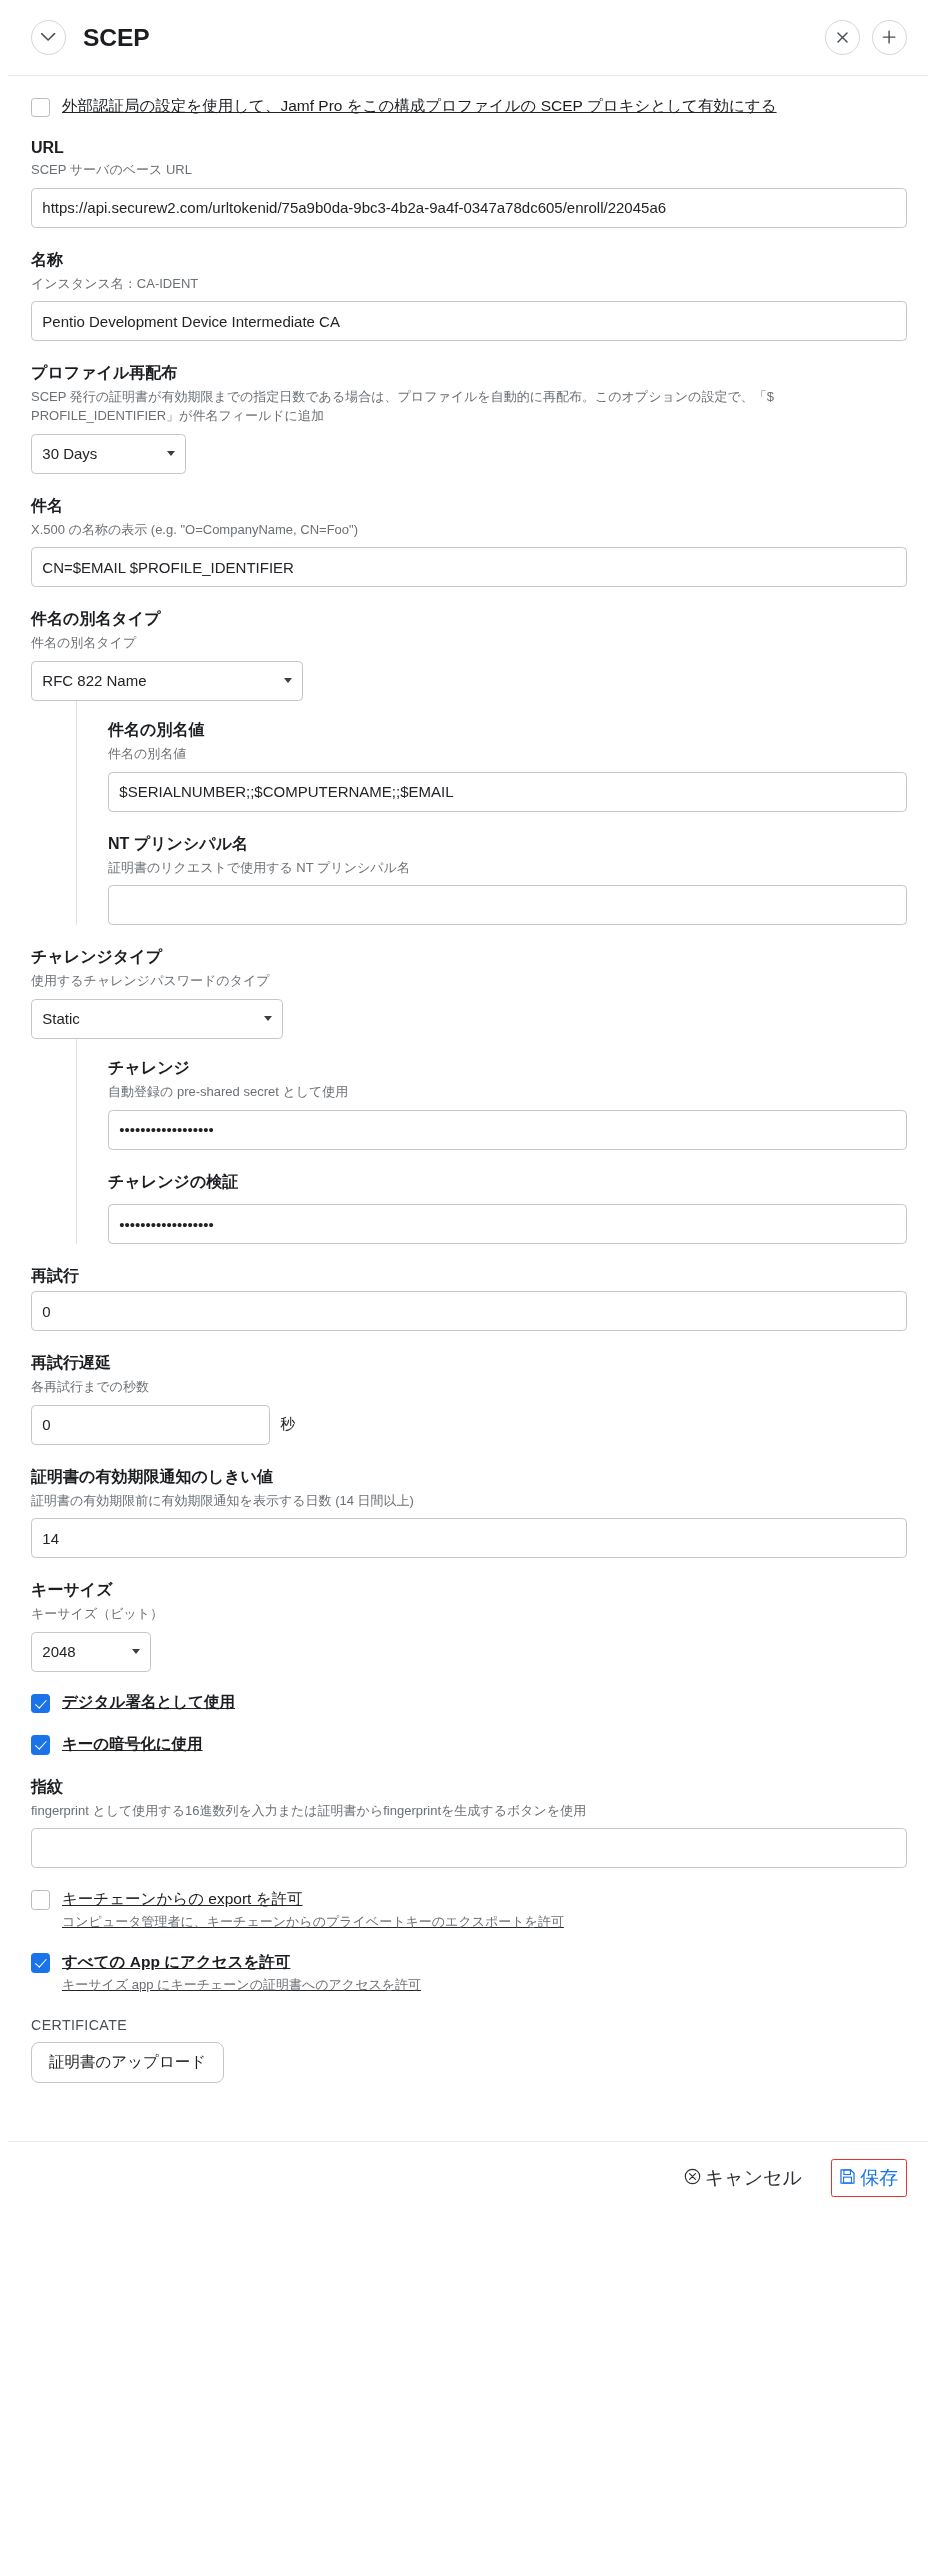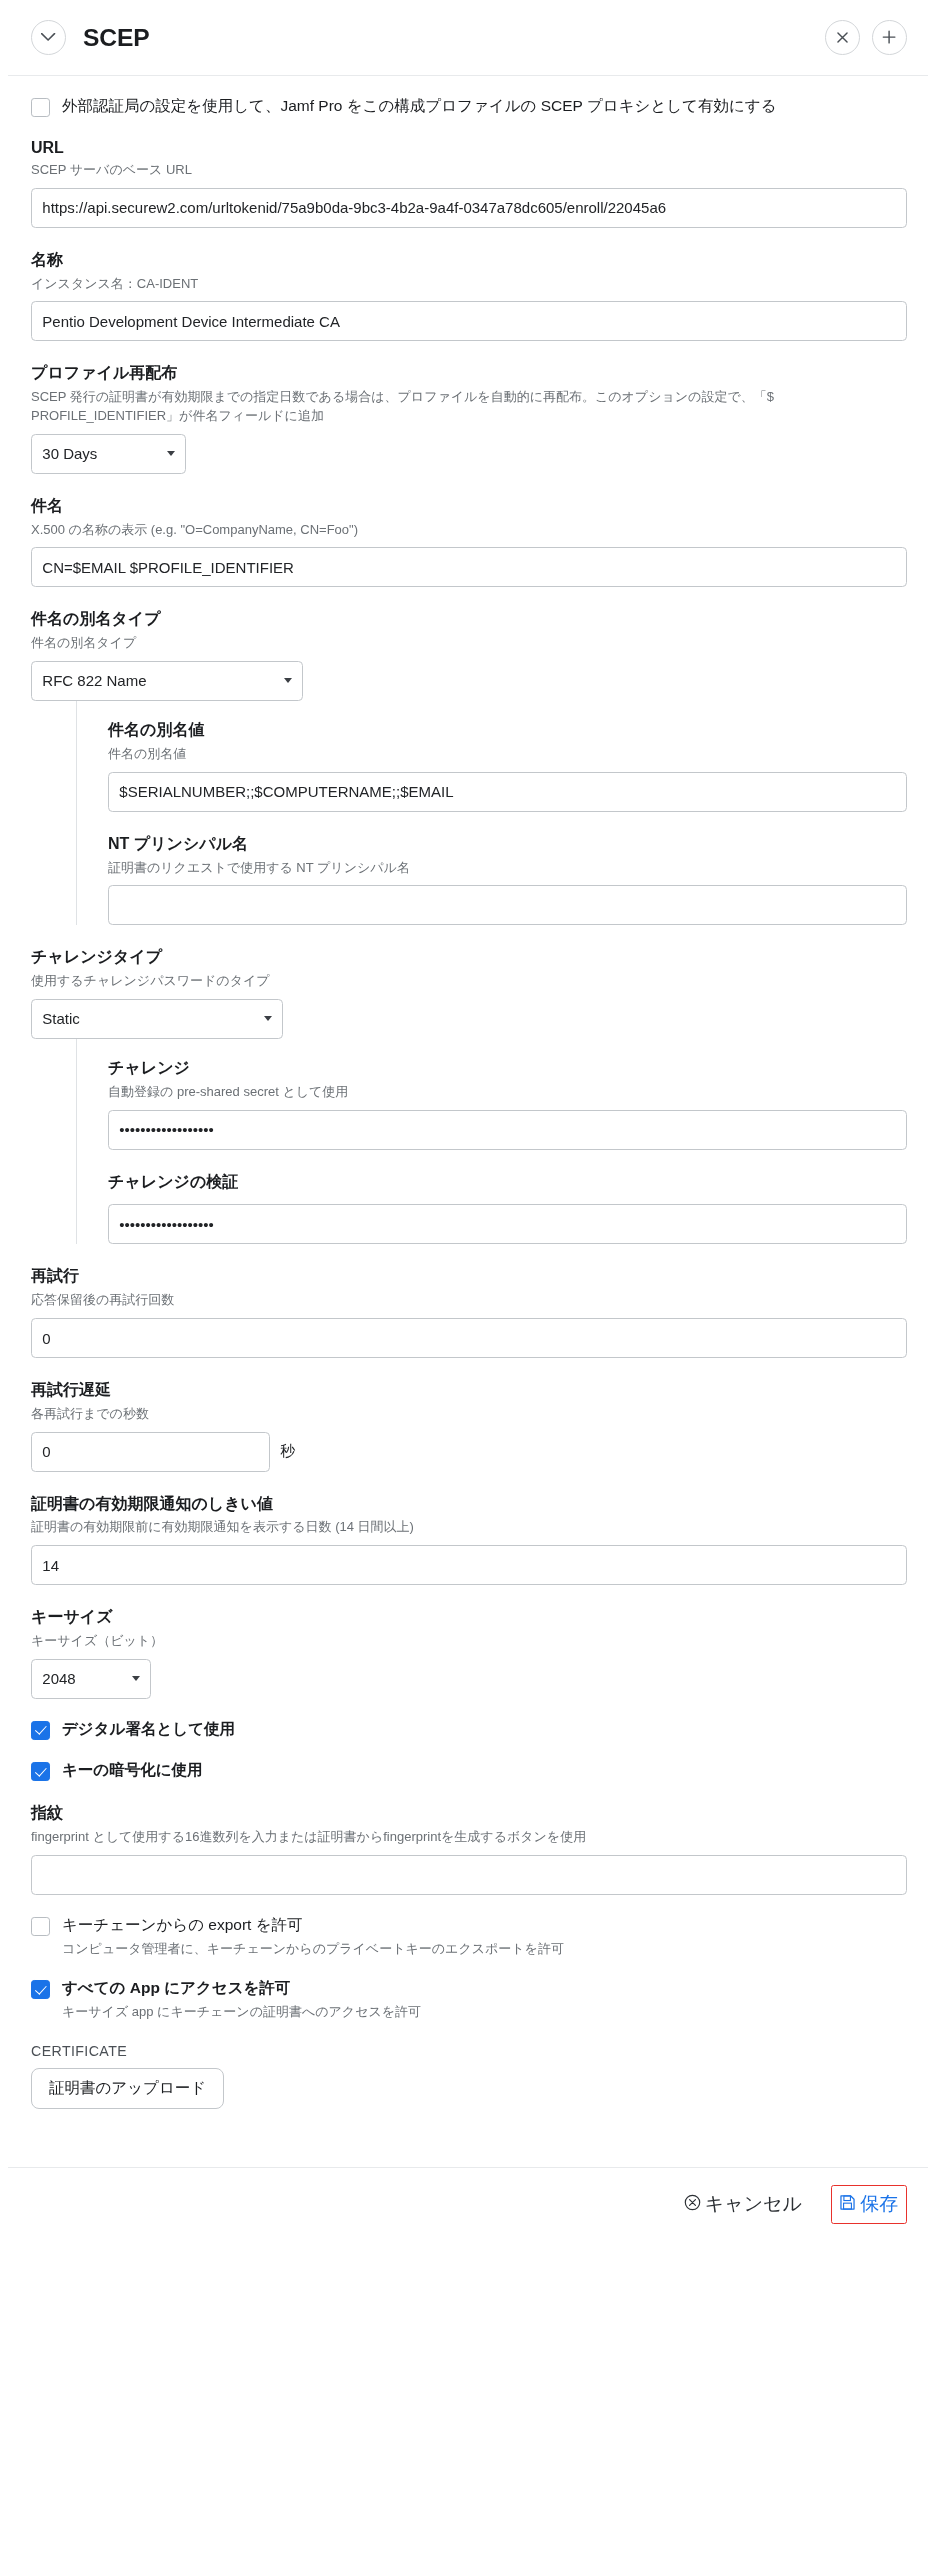--- a/index.html
+++ b/index.html
@@ -156,21 +156,21 @@
   }
   .checkbox.checked::after {
     content: "";
     position: absolute;
     left: 5.8px; top: 1.9px;
     width: 4.5px; height: 9.7px;
     border: solid #fff;
     border-width: 0 1.9px 1.9px 0;
     transform: rotate(42deg);
   }
-  .check-text { padding-top: 0; }
+  .check-text { padding-top: 0; text-decoration: underline; }
   .check-title {
     font-size: 15.5px;
     color: #1b1d20;
     line-height: 1.4;
     max-width: 802px;
   }
   .check-title.bold { font-weight: bold; }
   .check-sub {
     font-size: 13px;
     color: #6b7075;
@@ -334,21 +334,20 @@
         <input class="text-input" type="text" value="••••••••••••••••••" style="">
       </div>
       <div class="form-row">
         <div class="label">チャレンジの検証</div>
         <input class="text-input" type="text" style="margin-top: 7.8px;" value="••••••••••••••••••">
       </div>
     </div>
 
     <div class="form-row">
       <div class="label">再試行</div>
-      <div class="sublabel">応答保留後の再試行回数</div>
       <input class="text-input" type="text" value="0" style="">
     </div>
 
     <div class="form-row">
       <div class="label">再試行遅延</div>
       <div class="sublabel">各再試行までの秒数</div>
       <div class="inline-row">
         <input class="text-input short" type="text" value="0" style="">
         <span class="inline-suffix">秒</span>
       </div>

